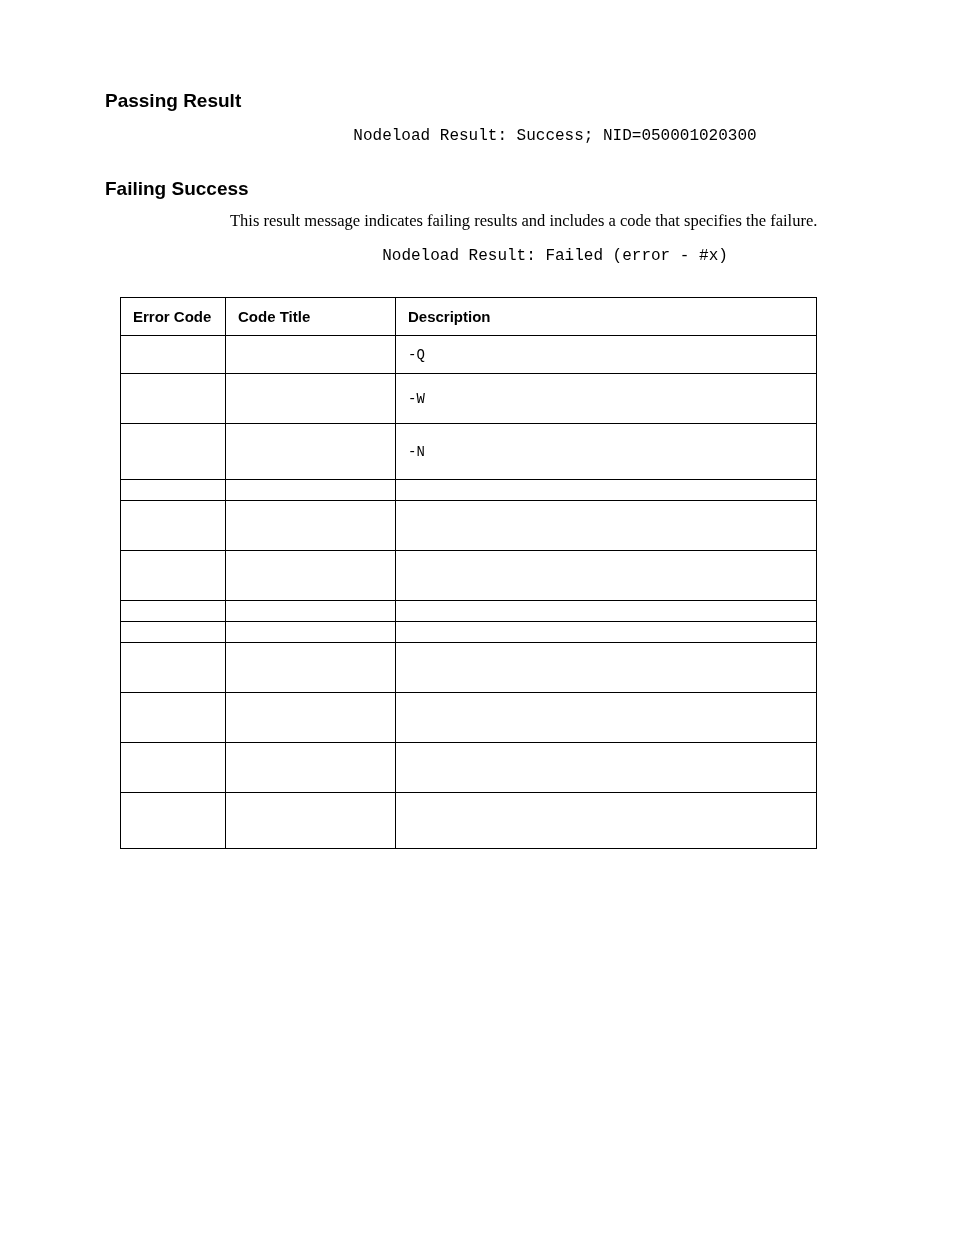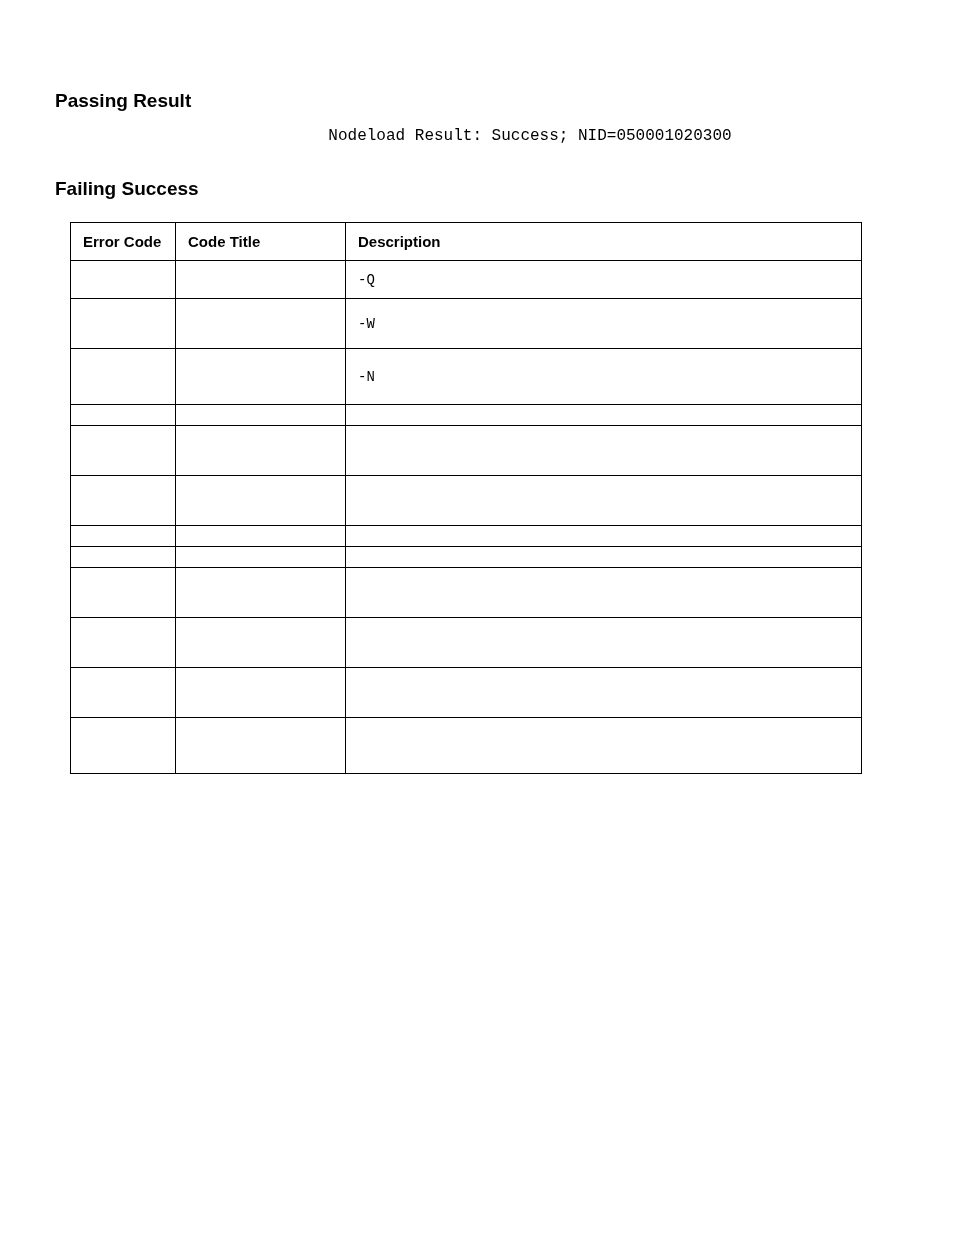--- a/index.html
+++ b/index.html
@@ -6,21 +6,21 @@
     margin: 0;
     padding: 0;
     background: #ffffff;
     font-family: Georgia, "Times New Roman", serif;
     color: #000000;
   }
   .page {
     width: 954px;
     min-height: 1235px;
     box-sizing: border-box;
-    padding: 90px 110px 60px 70px;
+    padding: 90px 110px 60px 120px;
     position: relative;
   }
   .h2 {
     font-family: Arial, Helvetica, sans-serif;
     font-weight: 700;
     font-size: 19px;
     margin: 0 0 10px -15px;
   }
   .section-body {
     margin-left: 110px;
@@ -36,21 +36,21 @@
     font-size: 16px;
     white-space: pre;
     margin: 14px 0 30px 36px;
     text-align: center;
   }
   .mono {
     font-family: "Courier New", Courier, monospace;
   }
   table.error-table {
     border-collapse: collapse;
-    width: 792px;
+    width: 697px;
     margin: 22px 0 0 0;
     font-family: Arial, Helvetica, sans-serif;
     font-size: 14px;
   }
   table.error-table th,
   table.error-table td {
     border: 1px solid #000;
     padding: 10px 12px;
     text-align: left;
     vertical-align: middle;
@@ -70,20 +70,22 @@
 
 <div class="page">
 
   <div class="h2">Passing Result</div>
   <div class="section-body">
     <pre class="code">Nodeload Result: Success; NID=050001020300</pre>
   </div>
 
   <div class="h2">Failing Success</div>
   <div class="section-body">
+    <p>This result message indicates failing results and includes a code that specifies the failure.</p>
+    <pre class="code">Nodeload Result: Failed (error - #x)</pre>
   </div>
 
 
   <table class="error-table">
     <colgroup>
       <col class="c-code">
         <col class="c-title">
         <col class="c-desc">
     </colgroup>
     <thead>

